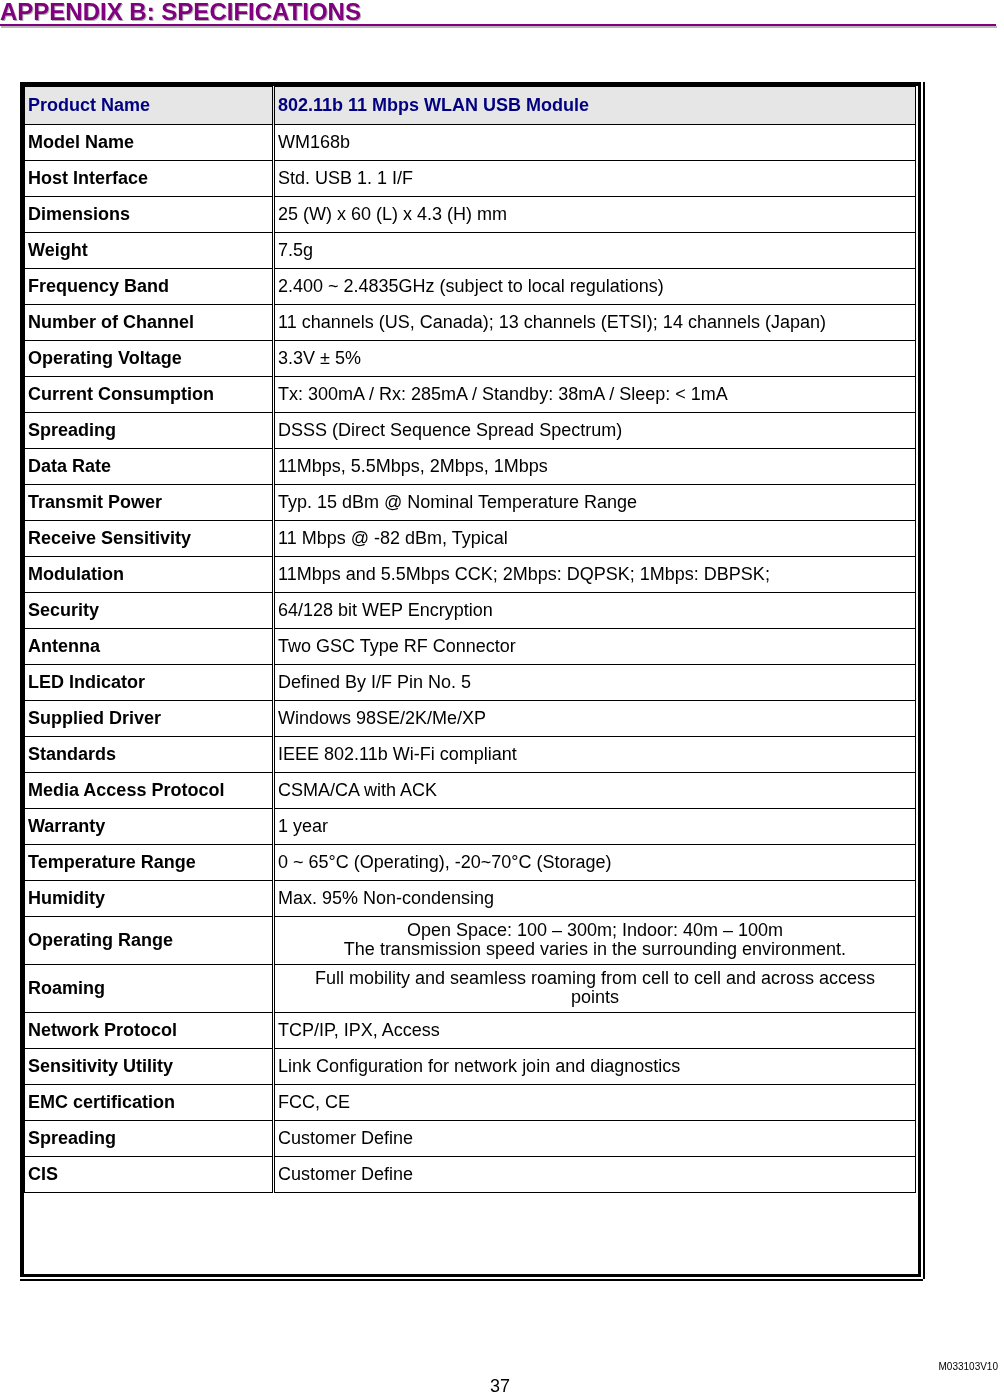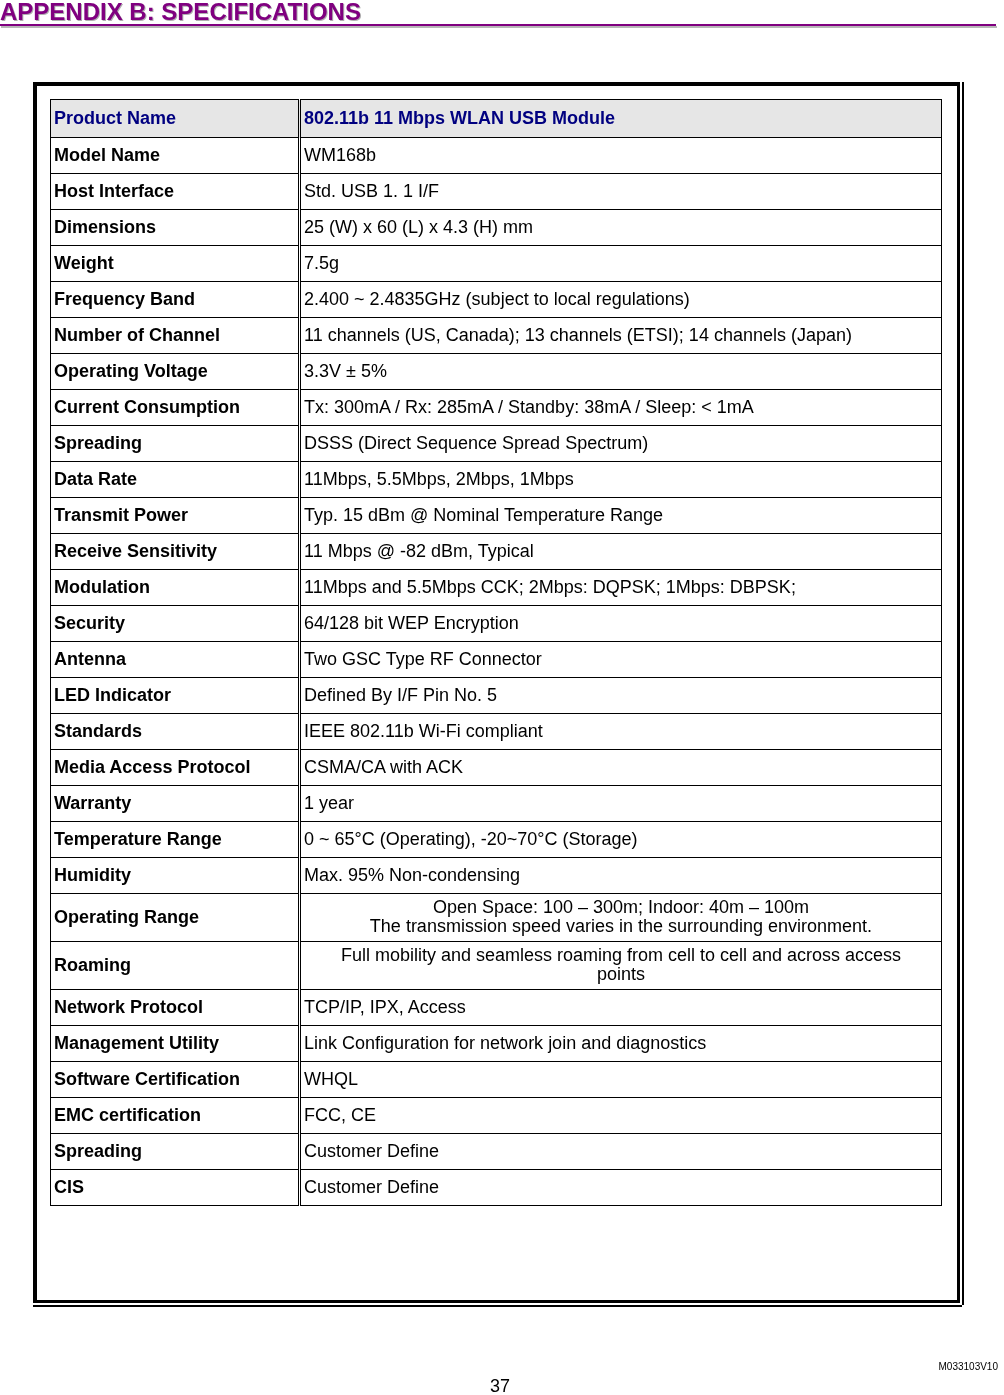--- a/index.html
+++ b/index.html
@@ -4,23 +4,23 @@
 <style>
   html, body { margin: 0; padding: 0; background: #ffffff; }
   body { width: 1004px; height: 1395px; position: relative; overflow: hidden;
          font-family: "Liberation Sans", sans-serif; color: #000; }
   .title-wrap { position: absolute; left: 0; top: 0; width: 997px; }
   .title { position: absolute; left: 0; top: -2px; font-size: 24px; font-weight: bold;
            color: #800080; letter-spacing: 0px; white-space: nowrap;
            text-shadow: 1px 1px 0 #b0b0b0; }
   .title-rule { position: absolute; left: 0; top: 24px; width: 996px; height: 2px;
                 background: #800080; box-shadow: 1px 2px 0 #b8b8b8; }
-  .table-outer { position: absolute; left: 33px; top: 82px; width: 894px; height: 1188px;
+  .table-outer { position: absolute; left: 20px; top: 82px; width: 894px; height: 1188px;
                  border: 4px solid #000; border-right-width: 3px; border-bottom-width: 3px;
-                 padding: 13px; box-sizing: content-box; }
+                 padding: 0; box-sizing: content-box; }
   .table-outer::after { content: ""; position: absolute; right: -7px; top: -4px; width: 2px;
                         height: calc(100% + 9px); background: #000; }
   .table-outer::before { content: ""; position: absolute; left: -4px; bottom: -7px; height: 2px;
                          width: calc(100% + 9px); background: #000; }
   table.spec { border-collapse: collapse; width: 892px; table-layout: fixed; }
   table.spec td { border: 1px solid #000; padding: 0 3px; vertical-align: middle;
                   font-size: 18px; line-height: 19px; height: 36px; box-sizing: border-box; }
   table.spec td.lbl { width: 249px; font-weight: bold; border-right: 3px double #000; }
   table.spec td.val { padding-left: 3px; }
   table.spec tr.hdr td { background: #e6e6e6; color: #000080; font-weight: bold; height: 38px; }
@@ -103,20 +103,24 @@
         </tr>
         <tr>
           <td class="lbl">Antenna</td>
           <td class="val">Two GSC Type RF Connector</td>
         </tr>
         <tr>
           <td class="lbl">LED Indicator</td>
           <td class="val">Defined By I/F Pin No. 5</td>
         </tr>
         <tr>
+          <td class="lbl">Supplied Driver</td>
+          <td class="val">Windows 98SE/2K/Me/XP</td>
+        </tr>
+        <tr>
           <td class="lbl">Standards</td>
           <td class="val">IEEE 802.11b Wi-Fi compliant</td>
         </tr>
         <tr>
           <td class="lbl">Media Access Protocol</td>
           <td class="val">CSMA/CA with ACK</td>
         </tr>
         <tr>
           <td class="lbl">Warranty</td>
           <td class="val">1 year</td>
@@ -141,26 +145,22 @@
           <td class="val">
             <span class="line2">Full mobility and seamless roaming from cell to cell and across access</span>
             <span class="line2">points</span>
           </td>
         </tr>
         <tr>
           <td class="lbl">Network Protocol</td>
           <td class="val">TCP/IP, IPX, Access</td>
         </tr>
         <tr>
-          <td class="lbl">Management Utility</td>
+          <td class="lbl">Sensitivity Utility</td>
           <td class="val">Link Configuration for network join and diagnostics</td>
-        </tr>
-        <tr>
-          <td class="lbl">Software Certification</td>
-          <td class="val">WHQL</td>
         </tr>
         <tr>
           <td class="lbl">EMC certification</td>
           <td class="val">FCC, CE</td>
         </tr>
         <tr>
           <td class="lbl">Spreading</td>
           <td class="val">Customer Define</td>
         </tr>
         <tr>

